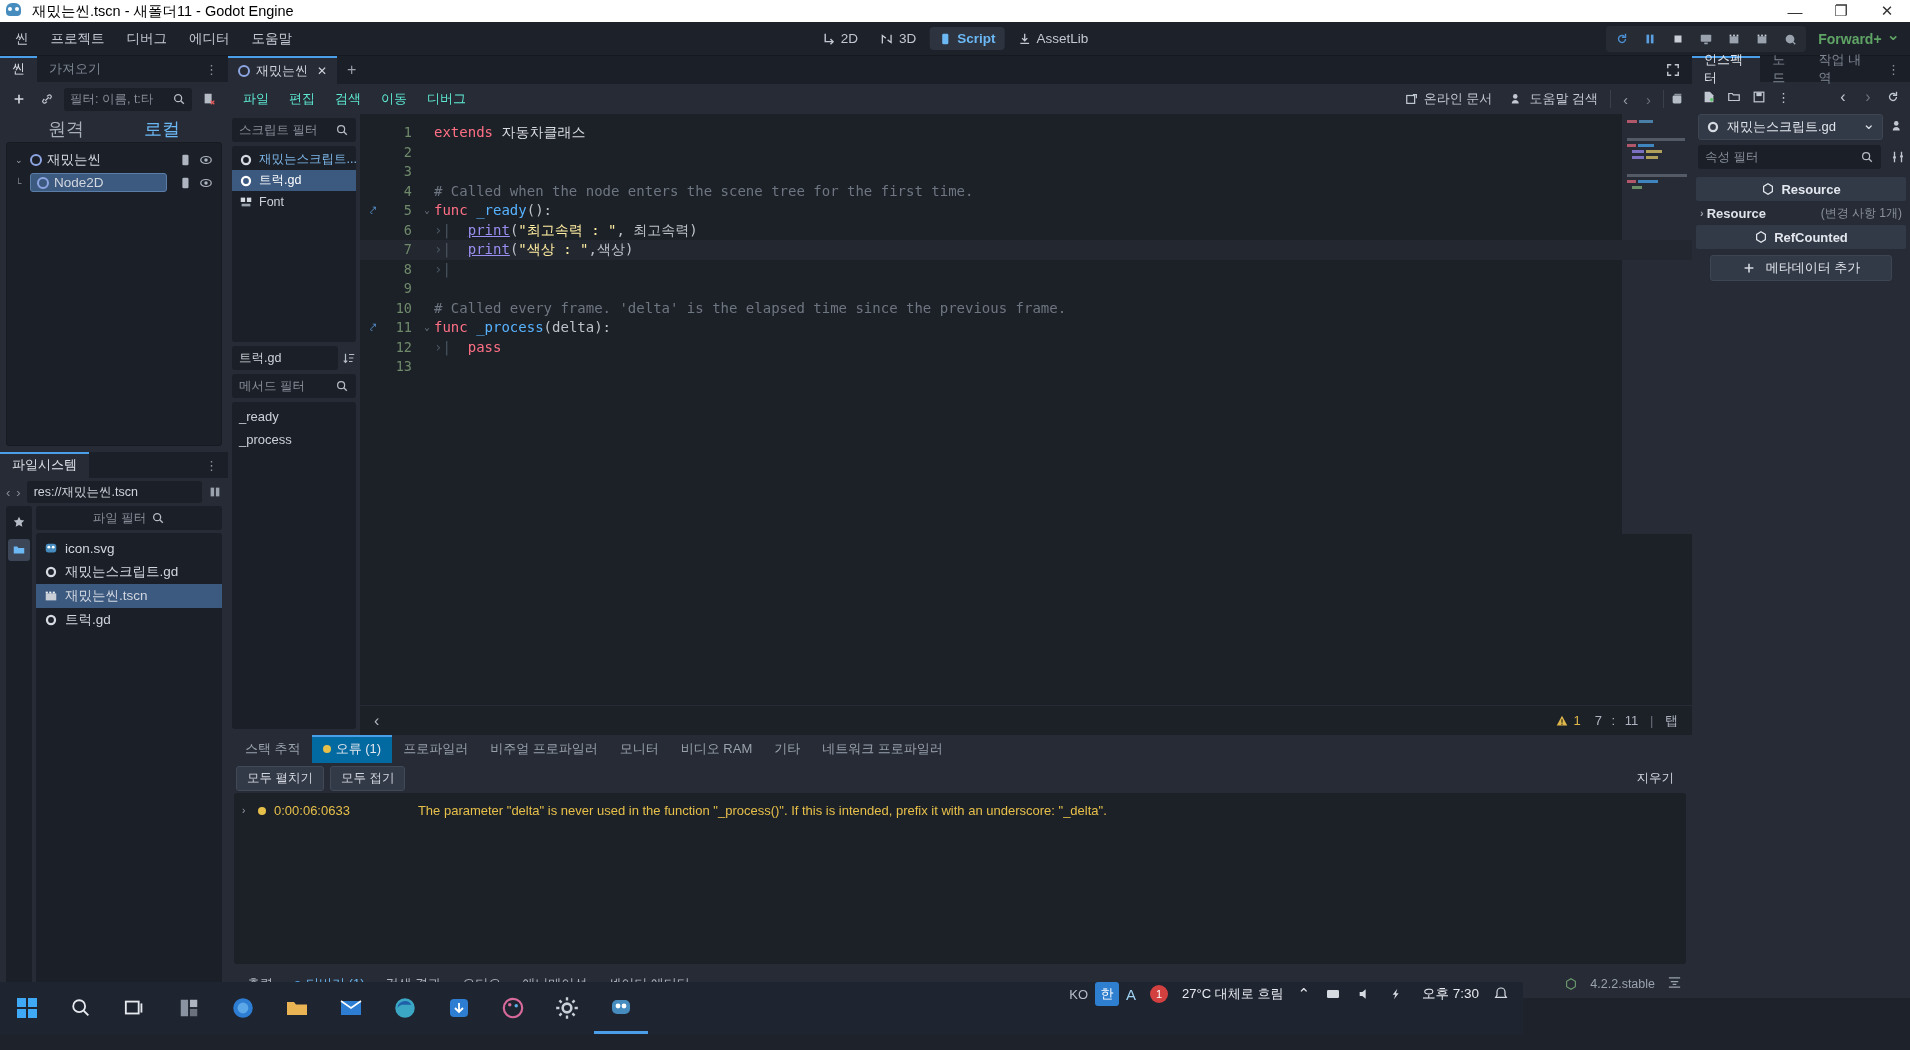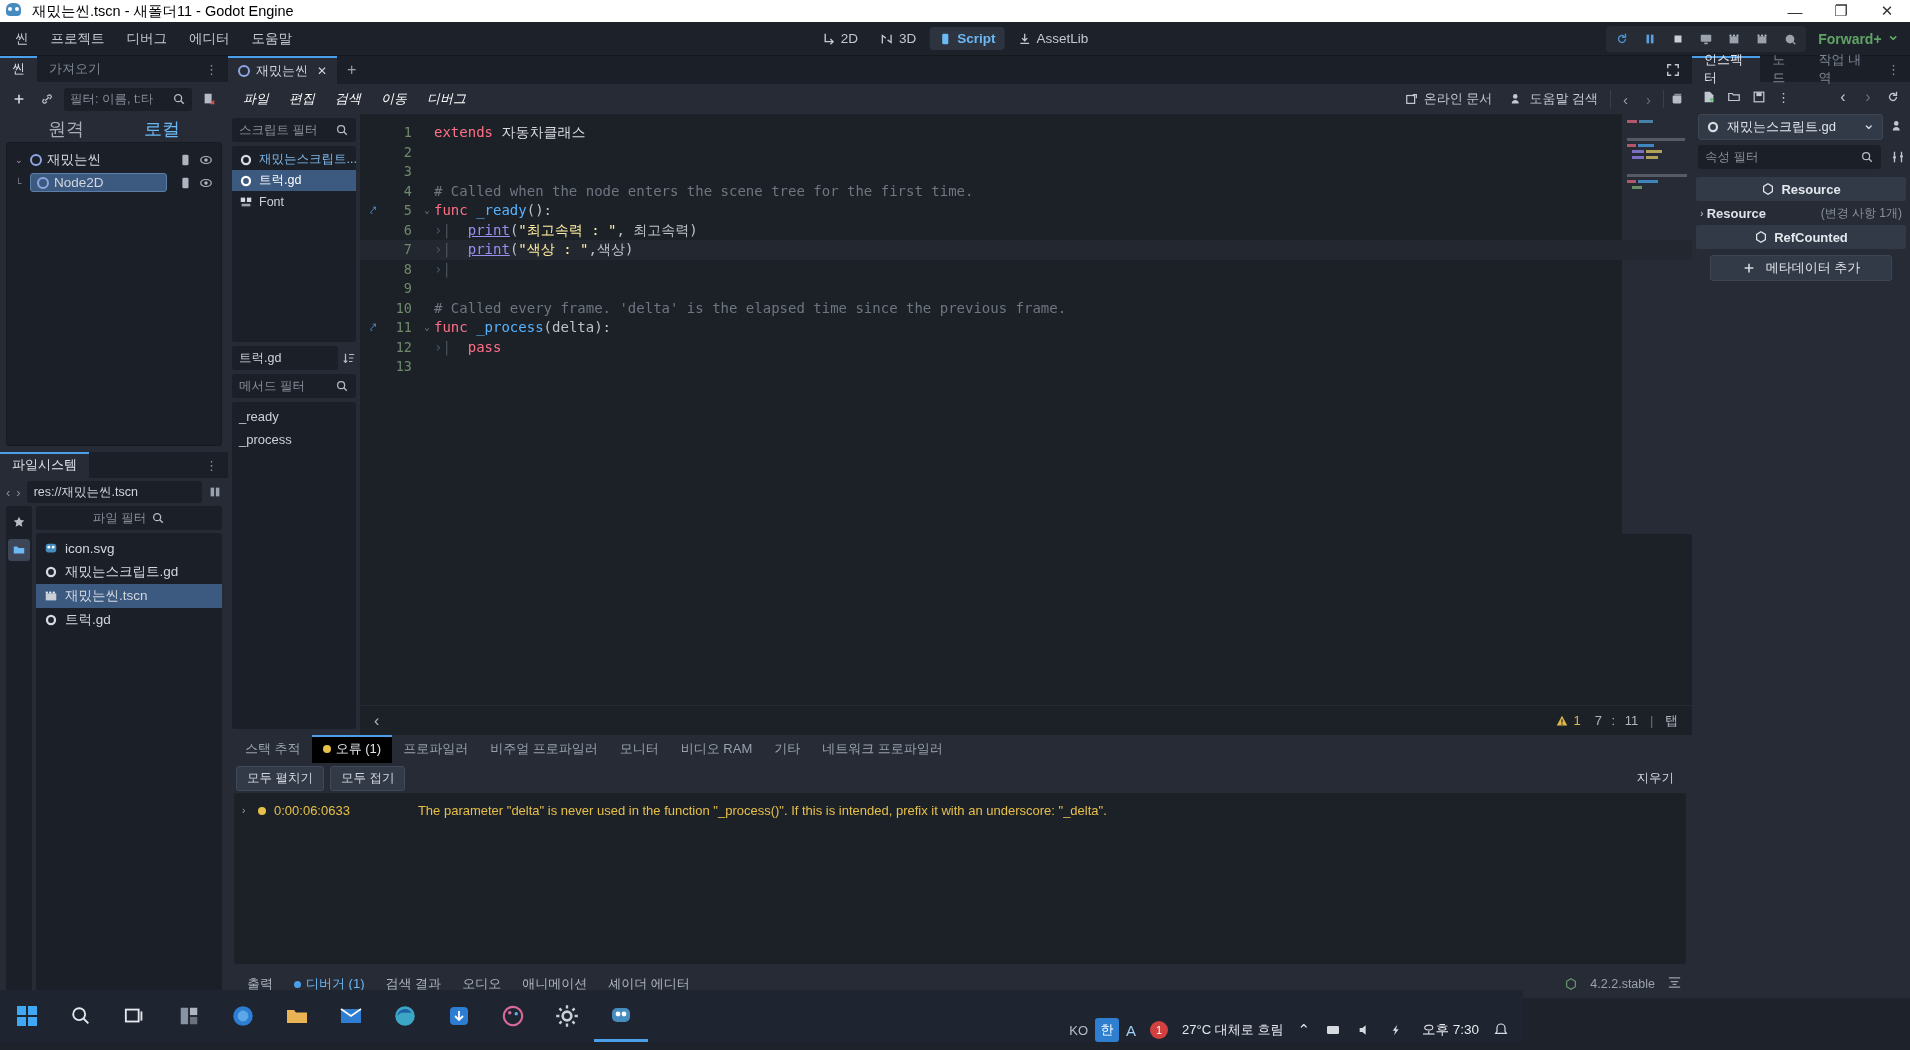--- a/index.html
+++ b/index.html
@@ -91,21 +91,21 @@
   .file-row.sel{ background:#3c5a80; }
 
   
   #center{ flex:1; display:flex; flex-direction:column; background:#1b1f27; min-width:0;}
   #sc-tabs{ height:28px; display:flex; align-items:stretch; background:#1b1f27;}
   #sc-tabs .sctab{ display:flex;align-items:center; gap:6px; padding:3px 10px 4px; font-size:13px; color:#cfd4dc;
     background:#262b35; border-top:2px solid #4b9fe8;}
   #sc-tabs .plus{ display:flex;align-items:center;padding:0 10px;color:#9aa1ac;font-size:16px;}
   #sc-tabs .fullscreen{ margin-left:auto; display:flex; align-items:center; padding:0 12px; color:#b9bfc9;}
   #sc-menu{ height:30px; display:flex; align-items:center; background:#262b35; padding-left:6px; gap:2px;}
-  #sc-menu .smi{ padding:4px 9px; font-size:13px; color:#ffffff; border-radius:3px;font-style:italic;}
+  #sc-menu .smi{ padding:4px 9px; font-size:13px; color:#5eead4; border-radius:3px;}
   #sc-menu .right{ margin-left:auto; display:flex; align-items:center; gap:6px; padding-right:8px;}
   #sc-menu .right .lnk{ display:flex;align-items:center;gap:5px;font-size:13px;color:#c3c8d2;padding:3px 6px;}
   .vsep{ width:1px; height:18px; background:#3a4049; }
 
   #editorrow{ flex:1; display:flex; min-height:0; }
   #sc-side{ width:132px; flex:none; background:#262b35; display:flex; flex-direction:column; padding:4px 4px 6px 4px; gap:4px;}
   .sc-search{ height:24px; background:#1b1f27; border-radius:3px; display:flex; align-items:center; justify-content:space-between;
     padding:0 7px; font-size:12.5px; color:#878e99;}
   .sc-listbox{ background:#1b1f27; border-radius:3px; flex:none; padding-top:3px;}
   #scriptlist{ height:196px; }
@@ -137,21 +137,21 @@
   #minimap{ position:absolute; right:0; top:0; width:70px; height:420px; background:#262b35; }
   #codestatus{ height:30px; background:#1c2027; display:flex; align-items:center; padding:0 14px; font-size:13px; color:#aeb5c0;
      border-top:1px solid #262b35;}
   #codestatus .right{ margin-left:auto; display:flex; align-items:center; gap:14px;}
   .warnpill{ display:flex; align-items:center; gap:5px; color:#e0b74b;}
 
   
   #bottom{ height:235px; flex:none; background:#262b35; display:flex; flex-direction:column;}
   #bt-tabs{ height:28px; display:flex; align-items:stretch; padding-left:6px; }
   #bt-tabs .bt{ padding:5px 11px; font-size:13px; color:#9aa2ae; display:flex; align-items:center; gap:5px;}
-  #bt-tabs .bt.active{ background:#000000; color:#e3e7ee; border-top:2px solid #4b9fe8; padding-top:3px;}
+  #bt-tabs .bt.active{ background:#0369a1; color:#e3e7ee; border-top:2px solid #4b9fe8; padding-top:3px;}
   .dot{ width:8px;height:8px;border-radius:50%;background:#e7c04a; flex:none;}
   #bt-tools{ height:30px; display:flex; align-items:center; gap:6px; padding:0 8px;}
   .bt-btn{ background:#333a47; border:1px solid #414a59; border-radius:3px; padding:3px 10px; font-size:12.5px; color:#d2d7df;}
   #bt-body{ flex:1; background:#1c2027; margin:0 6px 6px; border-radius:3px; padding:10px 0 0 0; overflow:hidden;}
   .err-row{ display:flex; align-items:center; gap:8px; font-size:13px; padding-left:8px;}
   .err-row .exp{ color:#9aa2ae; font-size:10px; width:8px;}
   .err-row .edot{ width:8px;height:8px;border-radius:50%;background:#e7c04a;}
   .err-time{ color:#e7c04a; }
   .err-msg{ color:#e7c04a; margin-left:60px;}
 
@@ -174,21 +174,21 @@
      justify-content:space-between; padding:0 7px; font-size:12.5px; color:#878e99;}
   #insp-props{ margin:8px 4px 0; }
   .prop-head{ height:24px; background:#333a47; display:flex; align-items:center; justify-content:center; gap:6px;
      font-size:13px; color:#e3e7ee; font-weight:bold; border-radius:2px;}
   .prop-sub{ height:24px; display:flex; align-items:center; padding:0 4px; font-size:13px; color:#dfe3ea; font-weight:bold;}
   .prop-sub .cnt{ margin-left:auto; color:#8a919c; font-weight:normal; font-size:12px;}
   .meta-btn{ margin:6px 14px 0; height:26px; background:#333a47; border:1px solid #3e4653; border-radius:3px;
     display:flex; align-items:center; justify-content:center; gap:10px; font-size:13px; color:#dfe3ea;}
 
   
-  #taskbar{ position:absolute; left:0; bottom:8px; width:1523px; height:52px; background:#1e2430; display:flex; align-items:flex-end;}
+  #taskbar{ position:absolute; left:0; bottom:16px; width:1523px; height:52px; background:#1e2430; display:flex; align-items:flex-start;}
   #taskbar .tbi{ width:54px; height:52px; display:flex; align-items:center; justify-content:center; }
   #tray{ margin-left:auto; display:flex; align-items:center; gap:14px; padding-right:14px; color:#e6e9ee; font-size:13px;}
   #clock{ text-align:right; line-height:1.3; font-size:13.5px; }
   .ime{ display:flex; align-items:center; gap:7px; }
   .ime .box{ width:24px;height:24px;background:#2f7fd0;color:#fff;display:flex;align-items:center;justify-content:center;border-radius:3px;font-size:13px;}
 </style>
 </head>
 <body>
 
 <div id="titlebar">

